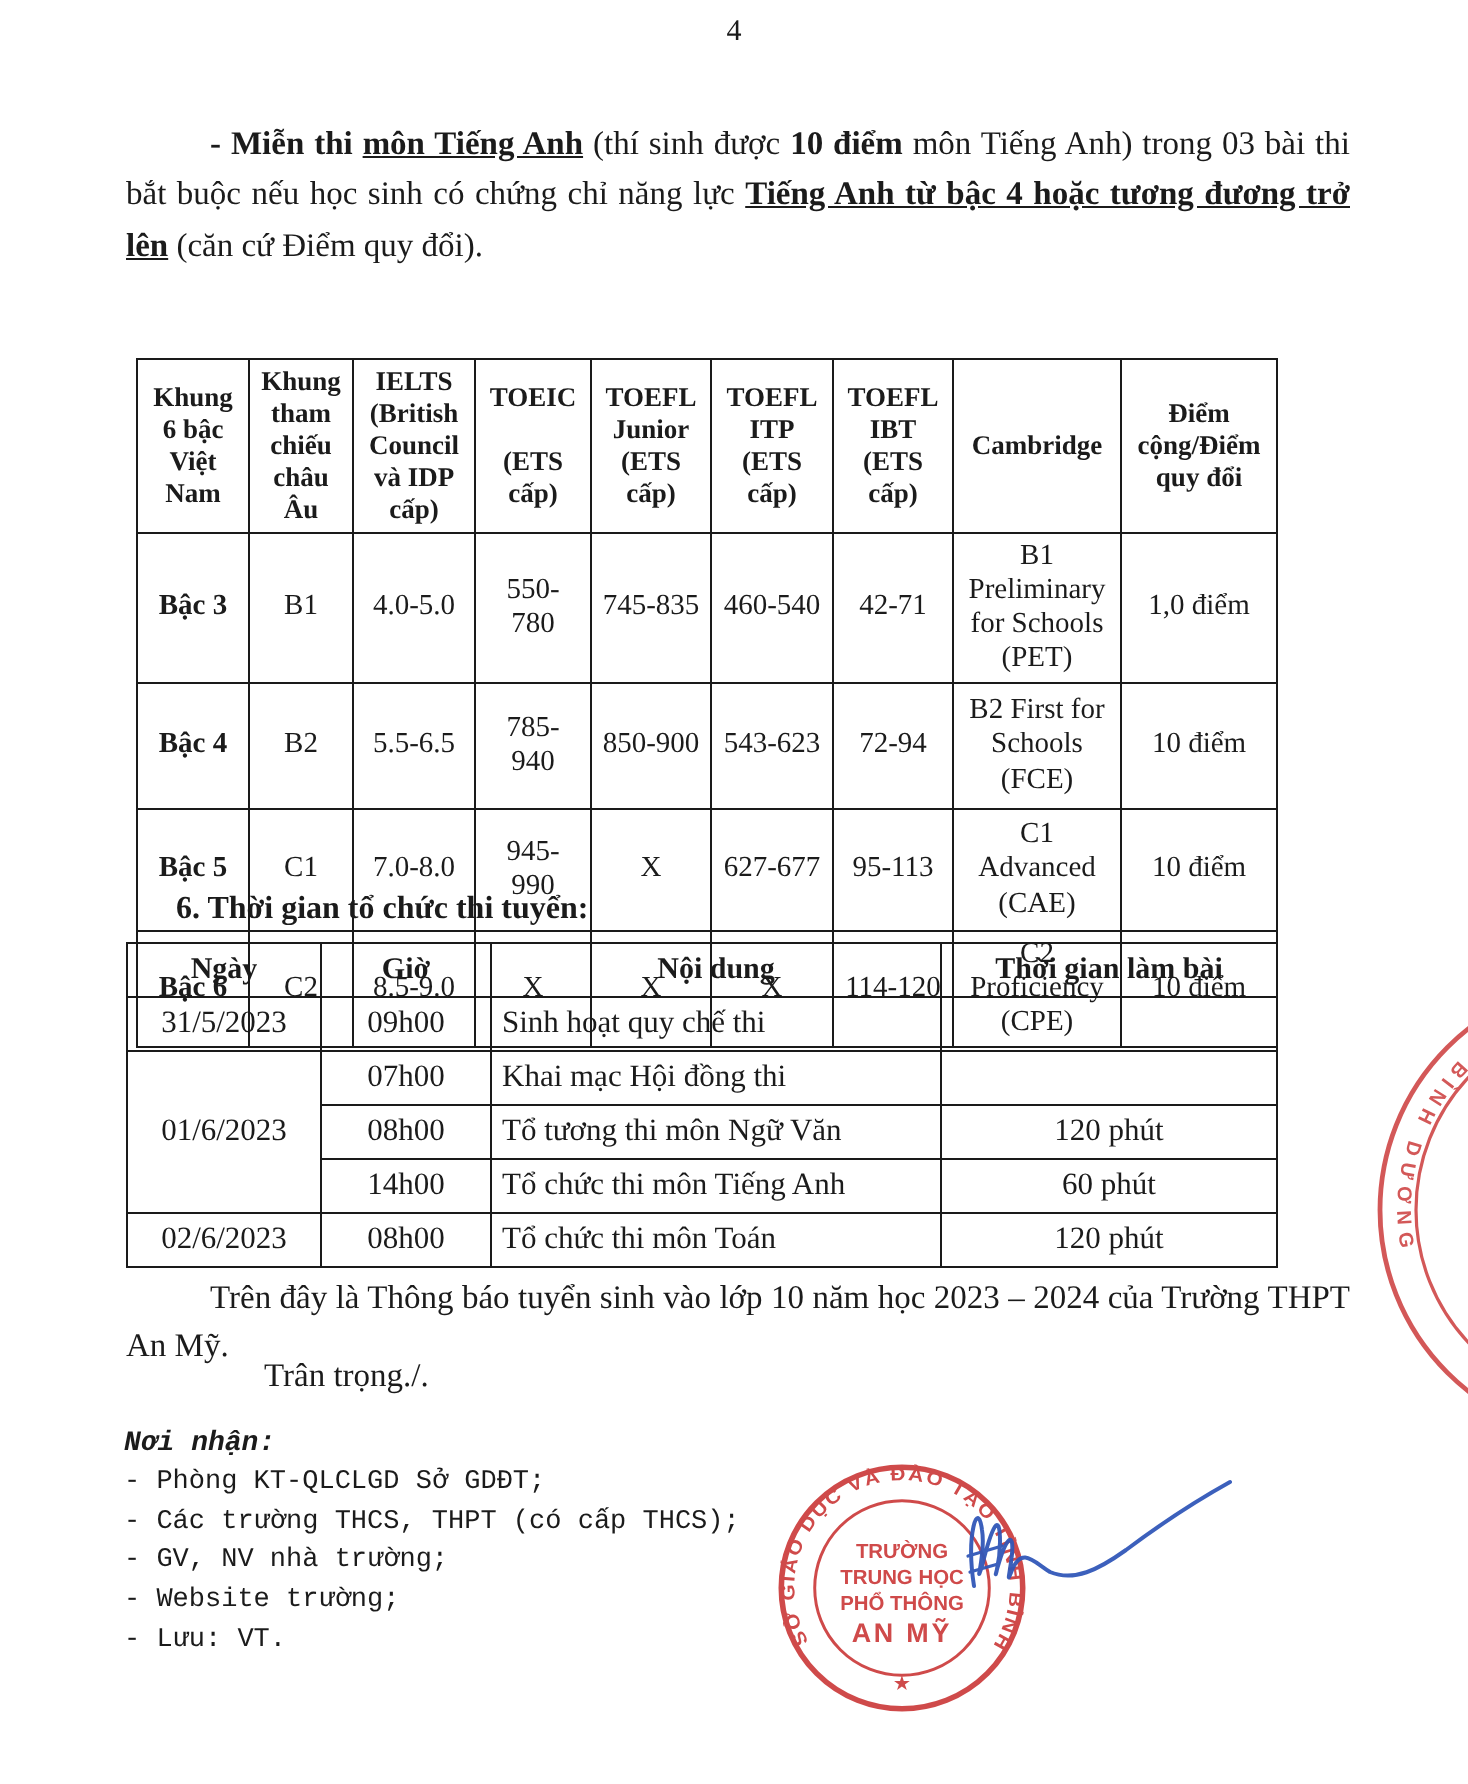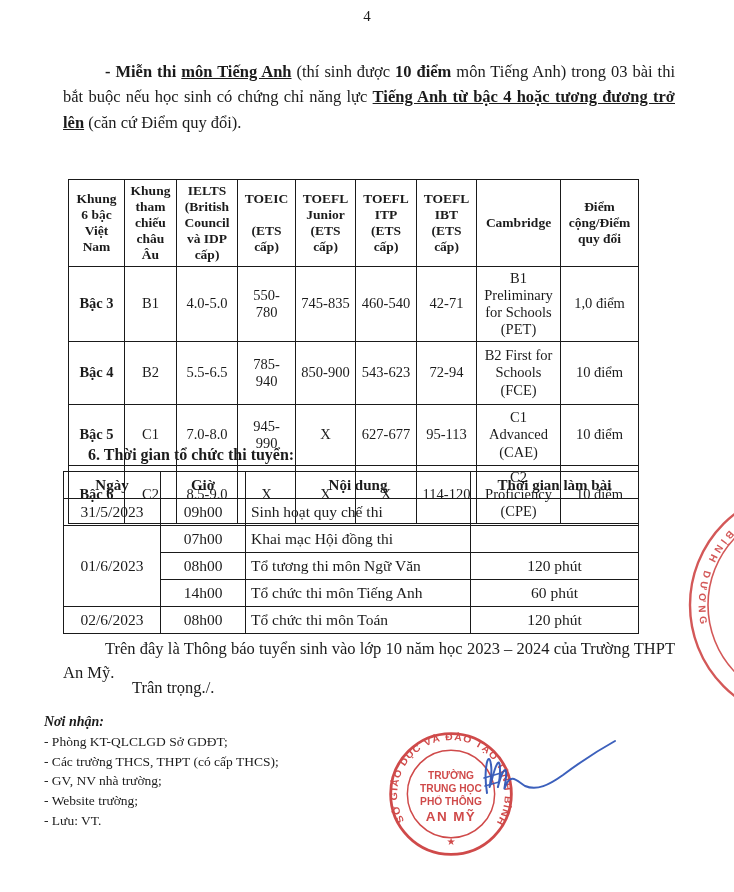--- a/index.html
+++ b/index.html
@@ -43,21 +43,21 @@
   .sched th,.sched td{
     border:1.6px solid #1a1a1a;text-align:center;vertical-align:middle;padding:1px 3px;height:24px;
   }
   .sched th{font-weight:bold;font-size:15px;}
   .sched td.content{text-align:left;padding-left:5px;}
   .closing{
     position:absolute;top:620px;left:63px;width:612px;
     font-size:16.5px;line-height:1.5;text-indent:42px;text-align:justify;
   }
   .regards{position:absolute;top:678px;left:88px;font-size:16.5px;margin-left:44px;}
-  .recipients{position:absolute;top:712px;left:44px;font-size:13.5px;line-height:1.45;}
+  .recipients{position:absolute;top:712px;left:62px;font-size:13.5px;line-height:1.45;font-family:Liberation Mono, monospace;}
   .recipients .label{font-weight:bold;font-style:italic;font-size:14px;}
   .sig-title{
     position:absolute;top:721px;left:405px;width:165px;text-align:center;
     font-weight:bold;font-size:16px;letter-spacing:.5px;
   }
   .stamp{position:absolute;left:386px;top:729px;width:130px;height:130px;}
   .signature{position:absolute;left:465px;top:733px;width:160px;height:75px;}
   .sig-name{
     position:absolute;top:840px;left:402px;width:165px;text-align:center;
     font-weight:bold;font-size:16.5px;

